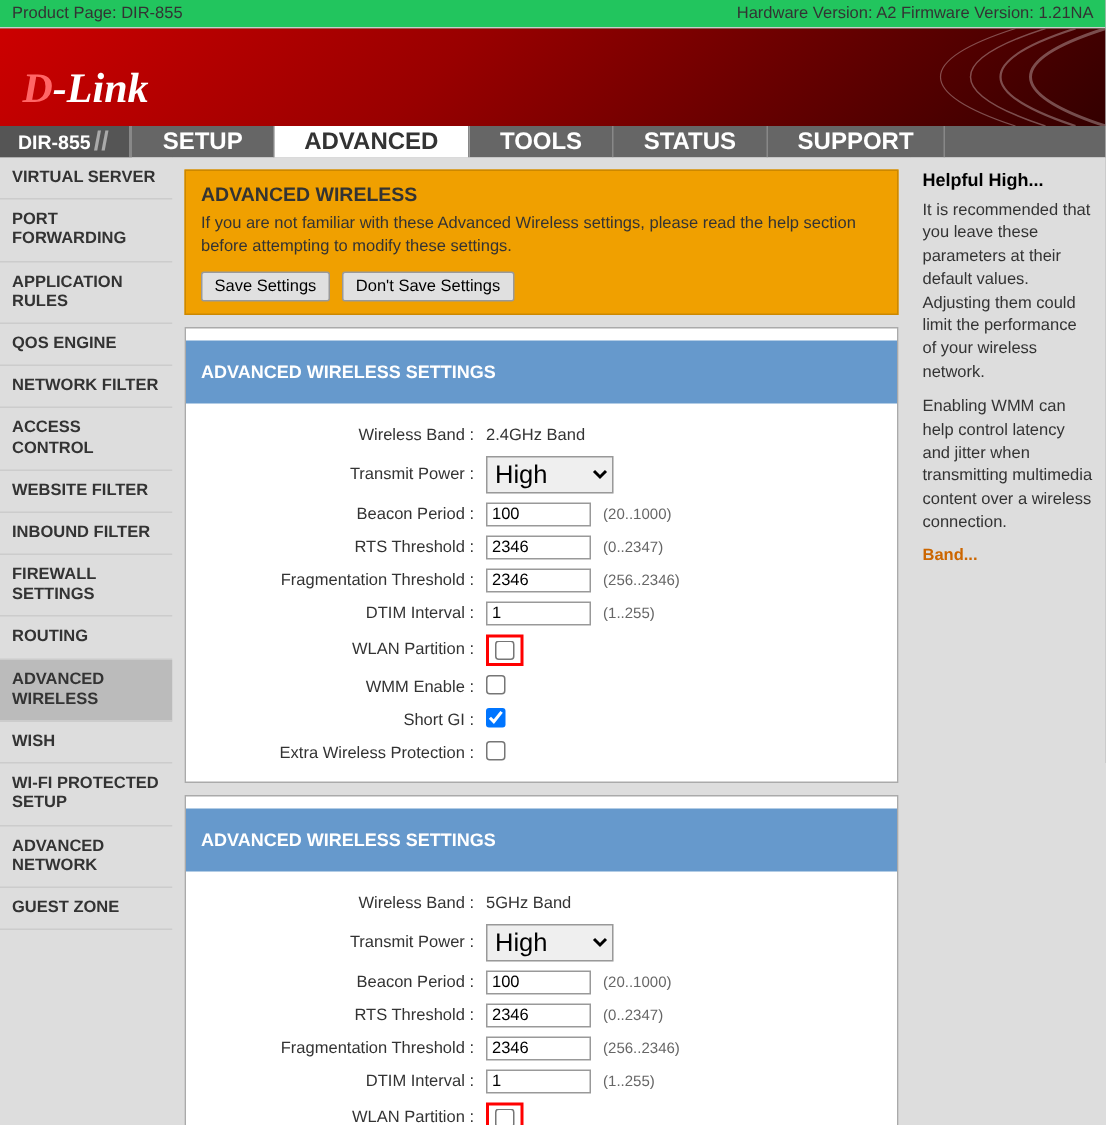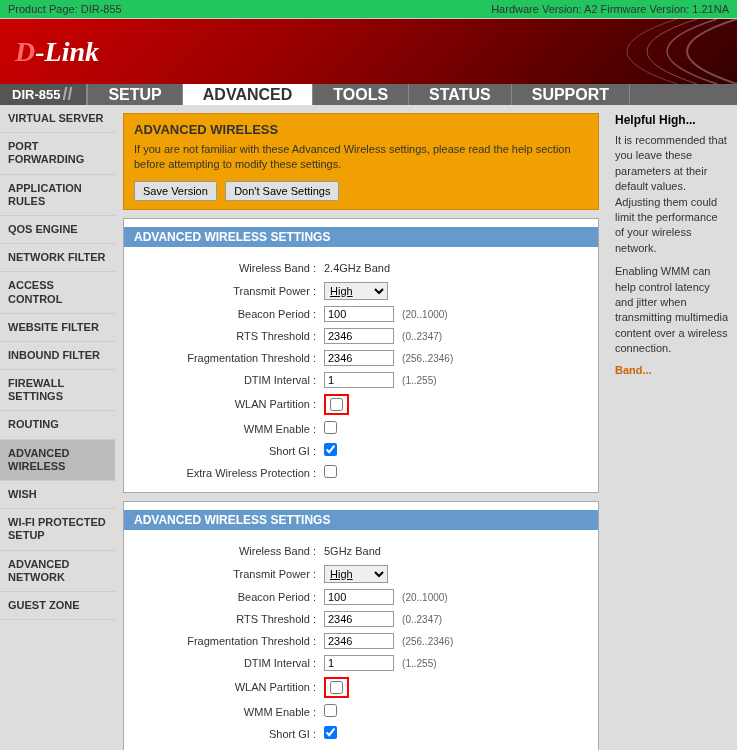--- a/index.html
+++ b/index.html
@@ -14,21 +14,21 @@
       padding: 3px 8px;
       font-size: 11px;
       color: #333;
     }
 
     
     .header {
       background: linear-gradient(135deg, #cc0000 0%, #990000 40%, #330000 100%);
       padding: 8px 15px;
       display: flex;
-      align-items: center;
+      align-items: flex-end;
       height: 65px;
       position: relative;
       overflow: hidden;
     }
     .header-logo {
       color: white;
       font-size: 28px;
       font-weight: bold;
       font-style: italic;
       font-family: Georgia, serif;
@@ -172,21 +172,21 @@
       background: white;
       border: 1px solid #aaa;
       margin-bottom: 8px;
       padding: 8px 0;
     }
     .settings-section-title {
       background: #6699cc;
       color: white;
       font-weight: bold;
       font-size: 12px;
-      padding: 3px 10px;
+      padding: 14px 10px;
       margin-bottom: 10px;
     }
     .settings-row {
       display: flex;
       align-items: center;
       padding: 3px 10px 3px 0;
       min-height: 22px;
     }
     .settings-label {
       text-align: right;
@@ -205,24 +205,23 @@
       padding: 1px 3px;
       font-size: 11px;
       border: 1px solid #999;
       margin-right: 5px;
     }
     .settings-range {
       font-size: 10px;
       color: #666;
     }
     .settings-select {
-      font-size: 11px;
+      font-size: 17px;
       padding: 1px;
       border: 1px solid #999;
-      text-decoration: underline;
     }
 
     
     input[type="checkbox"] {
       width: 13px;
       height: 13px;
       cursor: pointer;
     }
 
     
@@ -284,21 +283,21 @@
     <div class="sidebar-item">ADVANCED NETWORK</div>
     <div class="sidebar-item">GUEST ZONE</div>
   </div>
 
   <div class="content-area">
 
     <div class="section-header-box">
       <h2>ADVANCED WIRELESS</h2>
       <p>If you are not familiar with these Advanced Wireless settings, please read the help section before attempting to modify these settings.</p>
       <div>
-        <button class="btn">Save Version</button>
+        <button class="btn">Save Settings</button>
         <button class="btn">Don't Save Settings</button>
       </div>
     </div>
 
     <div class="settings-section">
       <div class="settings-section-title">ADVANCED WIRELESS SETTINGS</div>
 
       <div class="settings-row">
         <div class="settings-label">Wireless Band :</div>
         <div class="settings-value">2.4GHz Band</div>

